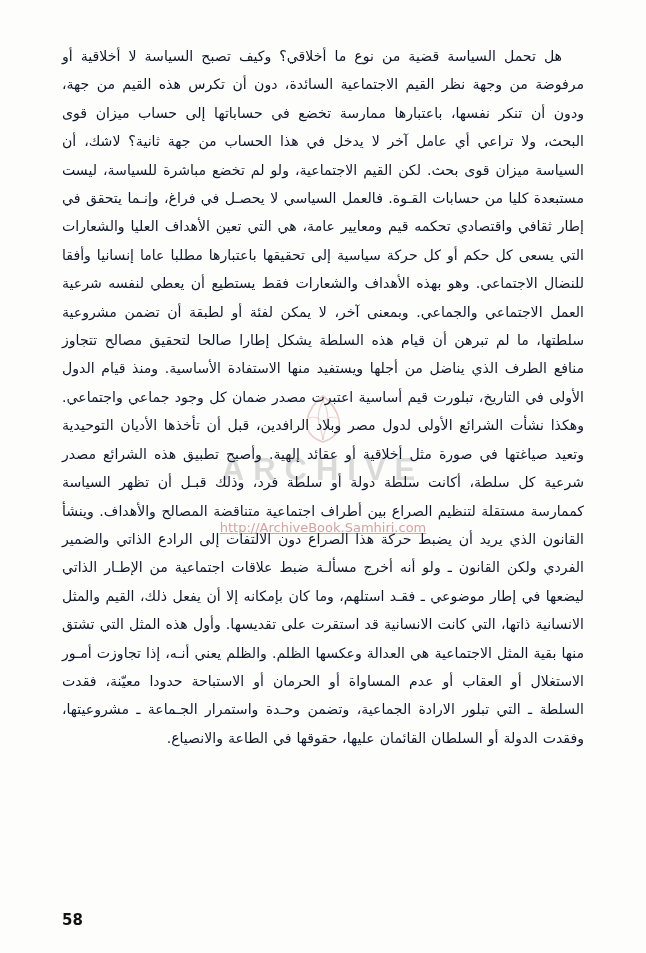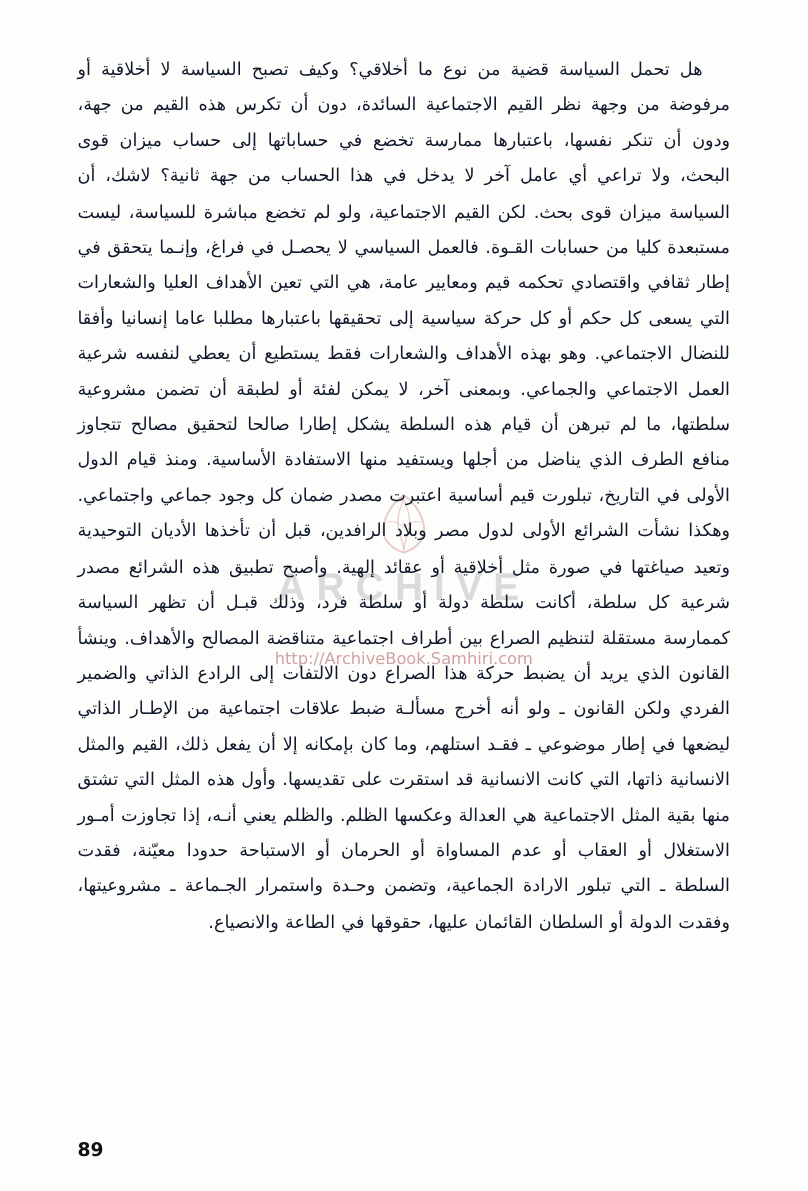--- a/index.html
+++ b/index.html
@@ -74,20 +74,21 @@
   }
   .wm-url {
     position: absolute;
     top: 520px;
     left: 50%;
     transform: translateX(-50%);
     font-family: "DejaVu Sans", "Liberation Sans", sans-serif;
     font-size: 13px;
     color: rgba(168, 72, 72, 0.50);
     white-space: nowrap;
+    text-decoration: underline;
   }
   .wm-logo {
     position: absolute;
     top: 392px;
     left: 50%;
     transform: translateX(-50%);
     width: 64px;
     height: 54px;
     opacity: 0.5;
   }
@@ -108,14 +109,14 @@
     <div class="wm-archive">ARCHIVE</div>
     <div class="wm-url">http://ArchiveBook.Samhiri.com</div>
   </div>
 
   <div class="page-inner">
     <div class="body-text">
       <p>هل تحمل السياسة قضية من نوع ما أخلاقي؟ وكيف تصبح السياسة لا أخلاقية أو مرفوضة من وجهة نظر القيم الاجتماعية السائدة، دون أن تكرس هذه القيم من جهة، ودون أن تنكر نفسها، باعتبارها ممارسة تخضع في حساباتها إلى حساب ميزان قوى البحث، ولا تراعي أي عامل آخر لا يدخل في هذا الحساب من جهة ثانية؟ لاشك، أن السياسة ميزان قوى بحث. لكن القيم الاجتماعية، ولو لم تخضع مباشرة للسياسة، ليست مستبعدة كليا من حسابات القـوة. فالعمل السياسي لا يحصـل في فراغ، وإنـما يتحقق في إطار ثقافي واقتصادي تحكمه قيم ومعايير عامة، هي التي تعين الأهداف العليا والشعارات التي يسعى كل حكم أو كل حركة سياسية إلى تحقيقها باعتبارها مطلبا عاما إنسانيا وأفقا للنضال الاجتماعي. وهو بهذه الأهداف والشعارات فقط يستطيع أن يعطي لنفسه شرعية العمل الاجتماعي والجماعي. وبمعنى آخر، لا يمكن لفئة أو لطبقة أن تضمن مشروعية سلطتها، ما لم تبرهن أن قيام هذه السلطة يشكل إطارا صالحا لتحقيق مصالح تتجاوز منافع الطرف الذي يناضل من أجلها ويستفيد منها الاستفادة الأساسية. ومنذ قيام الدول الأولى في التاريخ، تبلورت قيم أساسية اعتبرت مصدر ضمان كل وجود جماعي واجتماعي. وهكذا نشأت الشرائع الأولى لدول مصر وبلاد الرافدين، قبل أن تأخذها الأديان التوحيدية وتعيد صياغتها في صورة مثل أخلاقية أو عقائد إلهية. وأصبح تطبيق هذه الشرائع مصدر شرعية كل سلطة، أكانت سلطة دولة أو سلطة فرد، وذلك قبـل أن تظهر السياسة كممارسة مستقلة لتنظيم الصراع بين أطراف اجتماعية متناقضة المصالح والأهداف. وينشأ القانون الذي يريد أن يضبط حركة هذا الصراع دون الالتفات إلى الرادع الذاتي والضمير الفردي ولكن القانون ـ ولو أنه أخرج مسألـة ضبط علاقات اجتماعية من الإطـار الذاتي ليضعها في إطار موضوعي ـ فقـد استلهم، وما كان بإمكانه إلا أن يفعل ذلك، القيم والمثل الانسانية ذاتها، التي كانت الانسانية قد استقرت على تقديسها. وأول هذه المثل التي تشتق منها بقية المثل الاجتماعية هي العدالة وعكسها الظلم. والظلم يعني أنـه، إذا تجاوزت أمـور الاستغلال أو العقاب أو عدم المساواة أو الحرمان أو الاستباحة حدودا معيّنة، فقدت السلطة ـ التي تبلور الارادة الجماعية، وتضمن وحـدة واستمرار الجـماعة ـ مشروعيتها، وفقدت الدولة أو السلطان القائمان عليها، حقوقها في الطاعة والانصياع.</p>
     </div>
   </div>
 
-  <div class="page-number">89</div>
+  <div class="page-number">58</div>
 </div>
 
 </body></html>

